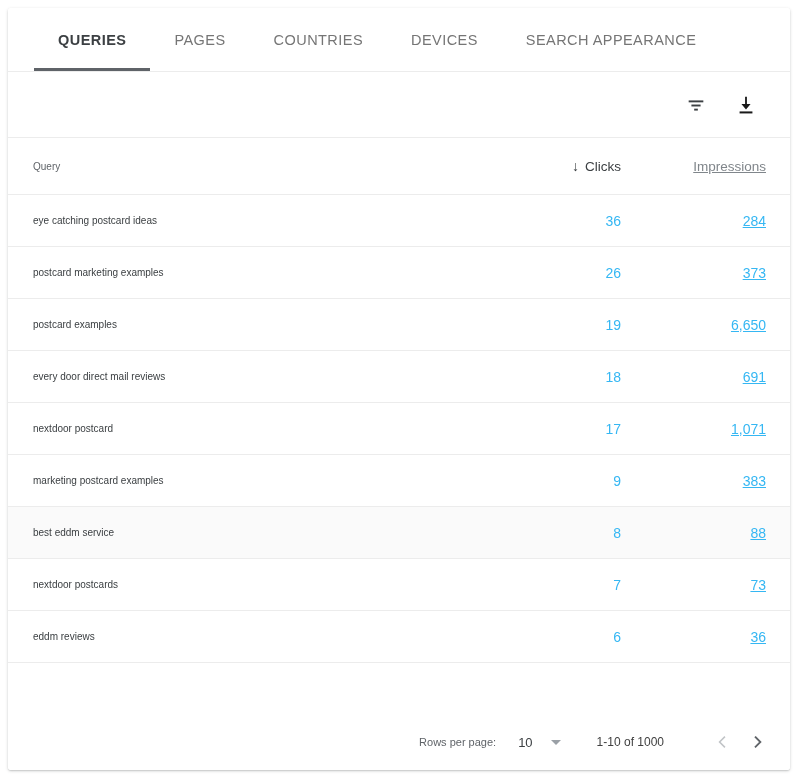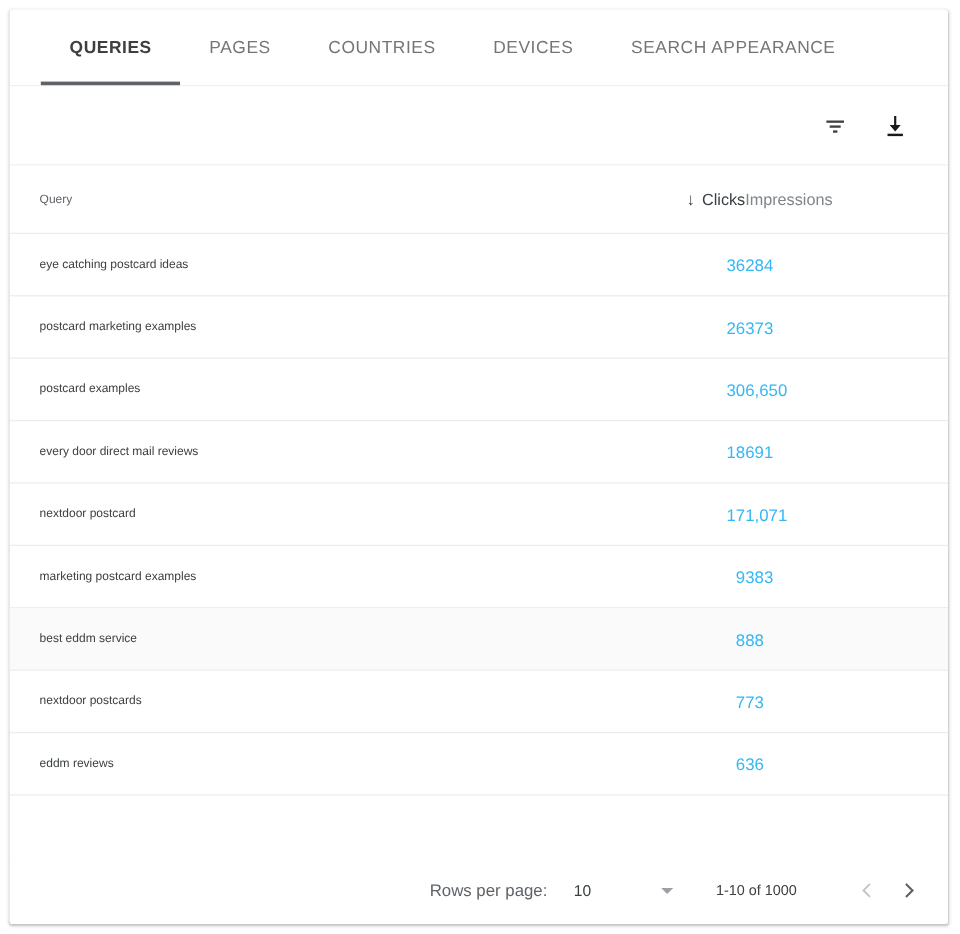--- a/index.html
+++ b/index.html
@@ -123,23 +123,24 @@
     text-overflow: ellipsis;
   }
   .c-clicks {
     flex: 0 0 140px;
     text-align: right;
     font-size: 14px;
     color: #35b7f3;
   }
   .c-impr {
     flex: 0 0 145px;
-    text-align: left;
+    text-align: right;
     font-size: 14px;
     color: #35b7f3;
+    text-decoration: underline;
   }
 
   .row.header .c-query {
     font-size: 10px;
     color: #5f6368;
   }
   .row.header .c-clicks {
     color: #3c4043;
     font-size: 13.5px;
     display: flex;
@@ -164,30 +165,29 @@
   .footer {
     height: 56px;
     flex: 0 0 56px;
     display: flex;
     align-items: center;
     justify-content: flex-end;
     padding-right: 14px;
     background: #fff;
   }
   .rpp-label {
-    font-size: 14px;
+    font-size: 11px;
     color: #5f6368;
     margin-right: 22px;
   }
   .rpp-select {
     display: flex;
     align-items: center;
     cursor: pointer;
     margin-right: 36px;
-    gap: 40px;
   }
   .rpp-value {
     font-size: 13px;
     color: #3c4043;
     margin-right: 18px;
   }
   .caret {
     width: 0;
     height: 0;
     border-left: 5px solid transparent;
@@ -261,21 +261,21 @@
           <div class="c-clicks">36</div>
           <div class="c-impr">284</div>
         </div>
         <div class="row">
           <div class="c-query">postcard marketing examples</div>
           <div class="c-clicks">26</div>
           <div class="c-impr">373</div>
         </div>
         <div class="row">
           <div class="c-query">postcard examples</div>
-          <div class="c-clicks">30</div>
+          <div class="c-clicks">19</div>
           <div class="c-impr">6,650</div>
         </div>
         <div class="row">
           <div class="c-query">every door direct mail reviews</div>
           <div class="c-clicks">18</div>
           <div class="c-impr">691</div>
         </div>
         <div class="row">
           <div class="c-query">nextdoor postcard</div>
           <div class="c-clicks">17</div>

